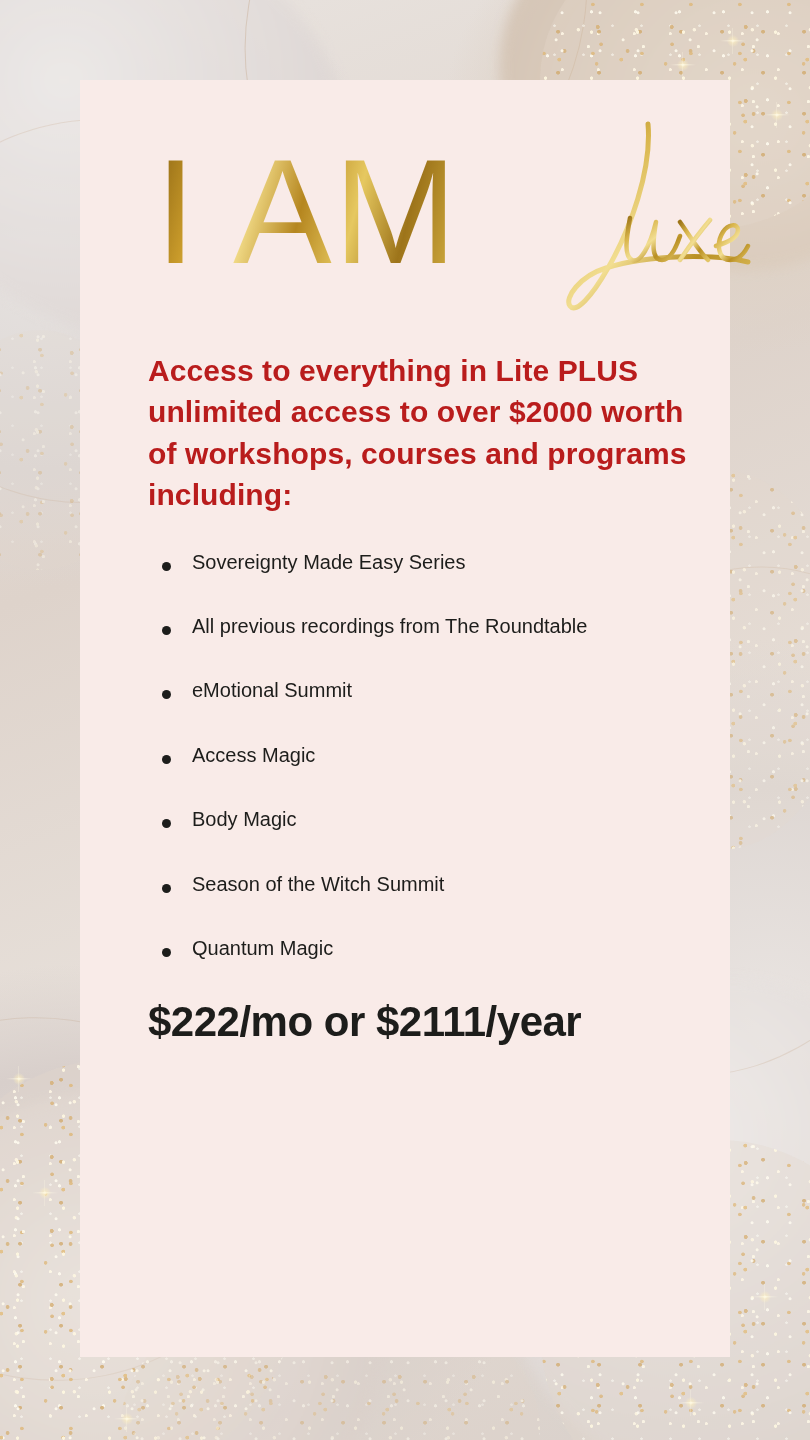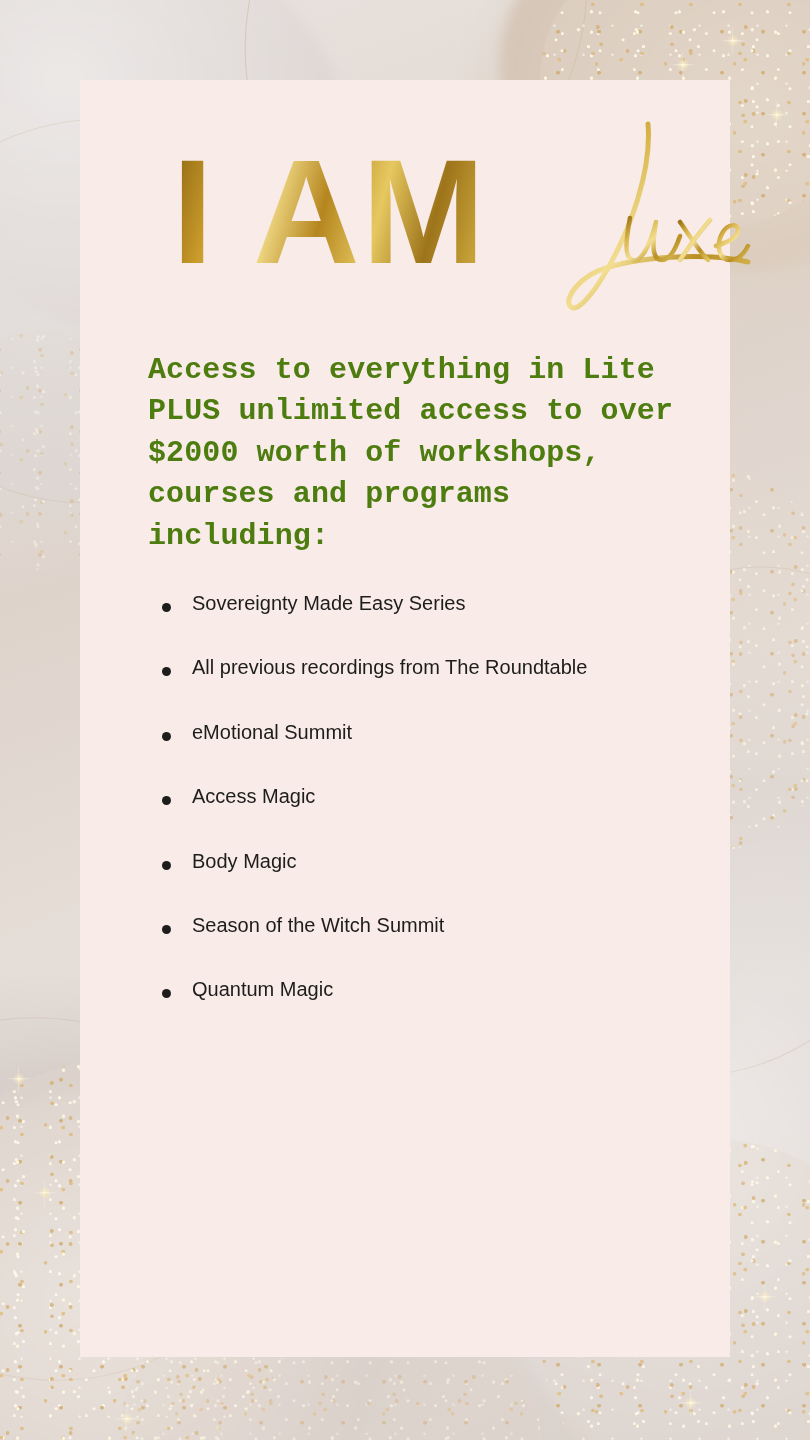--- a/index.html
+++ b/index.html
@@ -125,24 +125,24 @@
     padding: 0;
   }
 
   
   .wordmark {
     position: relative;
     height: 270px;
   }
   .iam {
     position: absolute;
-    left: 92px;
+    left: 75px;
     top: 58px;
     font-family: "Liberation Sans", sans-serif;
-    font-weight: 700;
+    font-weight: 400;
     font-size: 148px;
     line-height: 1;
     letter-spacing: 2px;
     background: linear-gradient(105deg, #8a6312 0%, #c89a2a 16%, #f3dd8a 32%, #b5861f 48%, #e6c860 64%, #9d741a 80%, #d9b545 100%);
     -webkit-background-clip: text;
     background-clip: text;
     color: transparent;
     -webkit-text-fill-color: transparent;
   }
   .luxe {
@@ -152,24 +152,23 @@
     width: 280px;
     height: 230px;
   }
   .luxe svg { width: 100%; height: 100%; display: block; }
 
   
   .intro {
     margin: 0 40px 0 68px;
     font-size: 30px;
     line-height: 1.38;
-    color: #4d7c0f;
+    color: #b91c1c;
     font-weight: 600;
     letter-spacing: .1px;
-    font-family: Liberation Mono, monospace;
   }
 
   ul.features {
     margin: 32px 30px 0 78px;
     padding: 0;
     list-style: none;
   }
   ul.features li {
     position: relative;
     padding-left: 34px;
@@ -265,14 +264,15 @@
     <ul class="features">
       <li>Sovereignty Made Easy Series</li>
       <li>All previous recordings from The Roundtable</li>
       <li>eMotional Summit</li>
       <li>Access Magic</li>
       <li>Body Magic</li>
       <li>Season of the Witch Summit</li>
       <li>Quantum Magic</li>
     </ul>
 
+    <div class="price">$222/mo or $2111/year</div>
   </div>
 </div>
 
 </body></html>

